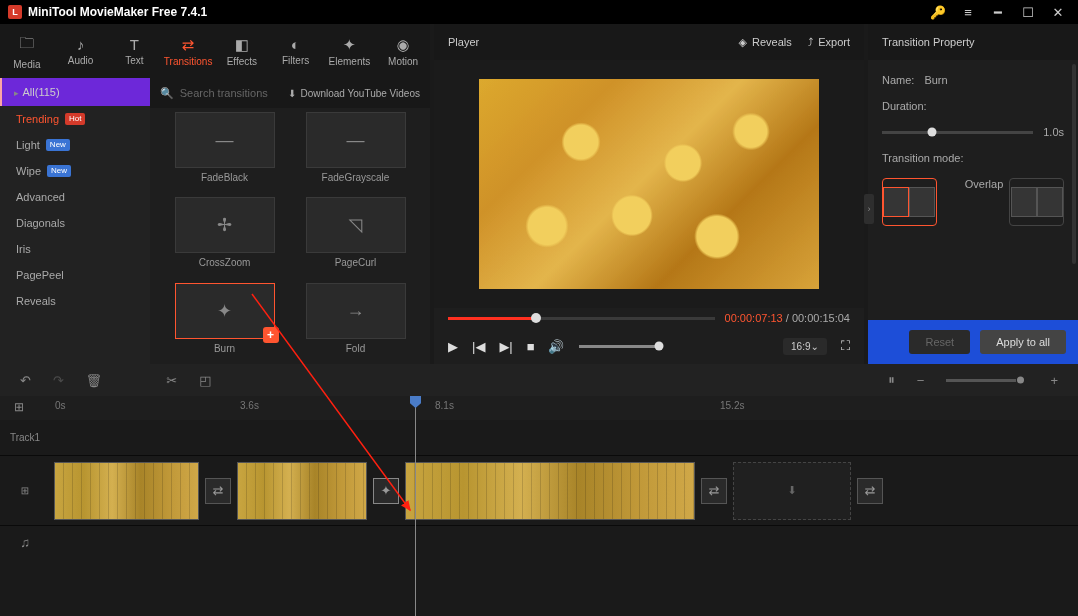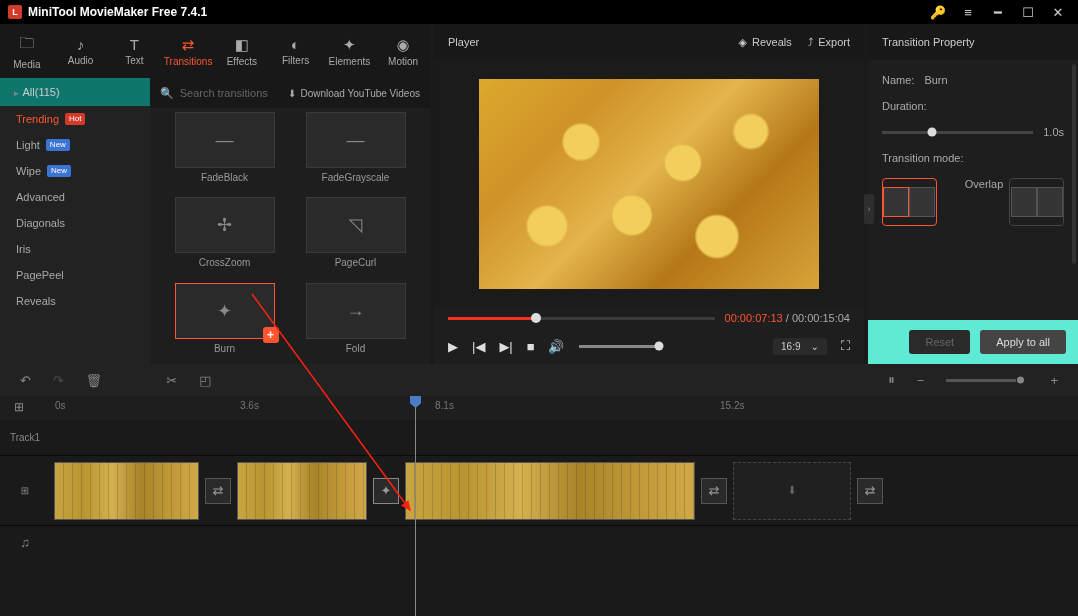--- a/index.html
+++ b/index.html
@@ -10,21 +10,21 @@
 .titlebar .key { color: #f0c040; }
 .titlebar .winbtn { width: 24px; text-align: center; color: #ccc; font-size: 13px; cursor: pointer; }
 .top { height: 340px; display: flex; }
 .left { width: 430px; display: flex; flex-direction: column; background: #1e1e1e; }
 .tabs { height: 54px; display: flex; background: #181818; }
 .tab { flex: 1; display: flex; flex-direction: column; align-items: center; justify-content: center; gap: 2px; color: #aaa; cursor: pointer; font-size: 10px; }
 .tab.active { color: #ff5530; }
 .tab .ico { font-size: 15px; }
 .browser { flex: 1; display: flex; overflow: hidden; }
 .cats { width: 150px; background: #222; display: flex; flex-direction: column; }
-.cats .hdr { padding: 8px 12px; background: #0f766e; color: #ccc; font-size: 11px; border-left: 2px solid #0f766e; cursor:pointer;}
+.cats .hdr { padding: 8px 12px; background: #6d28d9; color: #ccc; font-size: 11px; border-left: 2px solid #fca5a5; cursor:pointer;}
 .cats .hdr::before { content:"▸"; margin-right:4px; color:#888; font-size:9px;}
 .cat { padding: 7px 16px; color: #aaa; cursor: pointer; font-size: 11px; display: flex; gap: 6px; }
 .cat.active { color: #ff5530; }
 .badge { font-size: 8px; padding: 1px 4px; border-radius: 2px; color: #fff; }
 .badge.hot { background: #d43a2a; }
 .badge.new { background: #3a74d4; }
 .thumbs { flex: 1; background: #1e1e1e; display: flex; flex-direction: column; }
 .thumbs-head { display: flex; align-items: center; padding: 6px 10px; gap: 8px; background: #181818; height:30px;}
 .thumbs-head .srch { flex: 1; display: flex; align-items: center; gap: 6px; color: #666; font-size:11px;}
 .thumbs-head .dl { color: #aaa; font-size: 10px; display:flex; align-items:center; gap:4px; cursor:pointer;}
@@ -44,33 +44,33 @@
 .prog { height: 20px; display: flex; align-items: center; padding: 0 14px; gap: 10px; }
 .prog-bar { flex: 1; height: 3px; background: #3a3a3a; position: relative; }
 .prog-bar .fill { position: absolute; height: 100%; background: #ff3020; width: 33%; }
 .prog-bar .knob { position: absolute; left: 33%; top: 50%; transform: translate(-50%,-50%); width: 10px; height: 10px; border-radius: 50%; background: #ddd; }
 .tc { font-size: 11px; }
 .tc .cur { color: #ff5530; }
 .controls { height: 36px; display: flex; align-items: center; padding: 0 14px; gap: 14px; }
 .controls .pbtn { color: #ddd; font-size: 13px; cursor:pointer;}
 .vol { width: 80px; height: 3px; background: #888; position: relative; }
 .vol .knob { position: absolute; right: 0; top: 50%; transform: translate(50%,-50%); width: 9px; height: 9px; border-radius: 50%; background: #ddd; }
-.ratio { margin-left: auto; background: #2a2a2a; color: #ccc; padding: 3px 8px; border-radius: 3px; display:flex; align-items:center; gap:10px; font-size:10px; cursor:pointer;}
+.ratio { margin-left: auto; background: #2a2a2a; color: #ccc; padding: 3px 8px; border-radius: 3px; display:flex; align-items:center; gap:0; font-size:10px; cursor:pointer;}
 .props { width: 210px; background: #1e1e1e; display: flex; flex-direction: column; position: relative; }
 .props-head { height: 36px; display: flex; align-items: center; padding: 0 14px; background: #181818; color: #ccc; font-size: 11px; }
 .props-body { flex: 1; padding: 14px; display: flex; flex-direction: column; gap: 14px; color: #aaa; font-size: 11px; overflow:hidden;}
 .props-body .row { display: flex; gap: 10px; align-items: center; }
 .slider { flex: 1; height: 3px; background: #444; position: relative; }
 .slider .knob { position: absolute; left: 33%; top: 50%; transform: translate(-50%,-50%); width: 9px; height: 9px; border-radius: 50%; background: #ddd; }
 .mode { width: 78px; height: 48px; border: 1px solid #444; border-radius: 4px; display: flex; align-items: center; justify-content: center; cursor:pointer;}
 .mode.sel { border-color: #ff5530; }
 .mode-inner { width: 52px; height: 30px; display: flex; }
 .mode-inner div { flex: 1; background: #353535; border: 1px solid #555; }
 .mode.sel .mode-inner div:first-child { border-color: #ff5530; }
-.props-foot { height: 44px; display: flex; align-items: center; justify-content: flex-end; gap: 10px; padding: 0 12px; background: #5eead4; }
+.props-foot { height: 44px; display: flex; align-items: center; justify-content: flex-end; gap: 10px; padding: 0 12px; background: #1d4ed8; }
 .props-foot .fbtn { padding: 6px 16px; background: #2a2a2a; color: #666; border-radius: 3px; font-size: 11px; cursor:pointer;}
 .props-foot .fbtn.pri { background: #444; color: #ddd; }
 .scroll { position:absolute; right:2px; top:40px; width:4px; height:200px; background:#333; border-radius:2px;}
 .toolbar { height: 32px; background: #222; display: flex; align-items: center; padding: 0 20px; gap: 22px; }
 .toolbar .tbtn { color: #888; font-size: 13px; cursor:pointer;}
 .toolbar .spacer { flex: 1; }
 .zoom { width: 70px; height: 3px; background: #555; position: relative; }
 .zoom::after { content:""; position:absolute; right:-8px; top:50%; transform:translateY(-50%); width:7px; height:7px; border-radius:50%; background:#888;}
 .timeline { flex: 1; background: #1a1a1a; display: flex; flex-direction: column; height: 220px; position:relative;}
 .ruler { height: 24px; display: flex; position: relative; background: #1e1e1e; padding-left:50px;}

